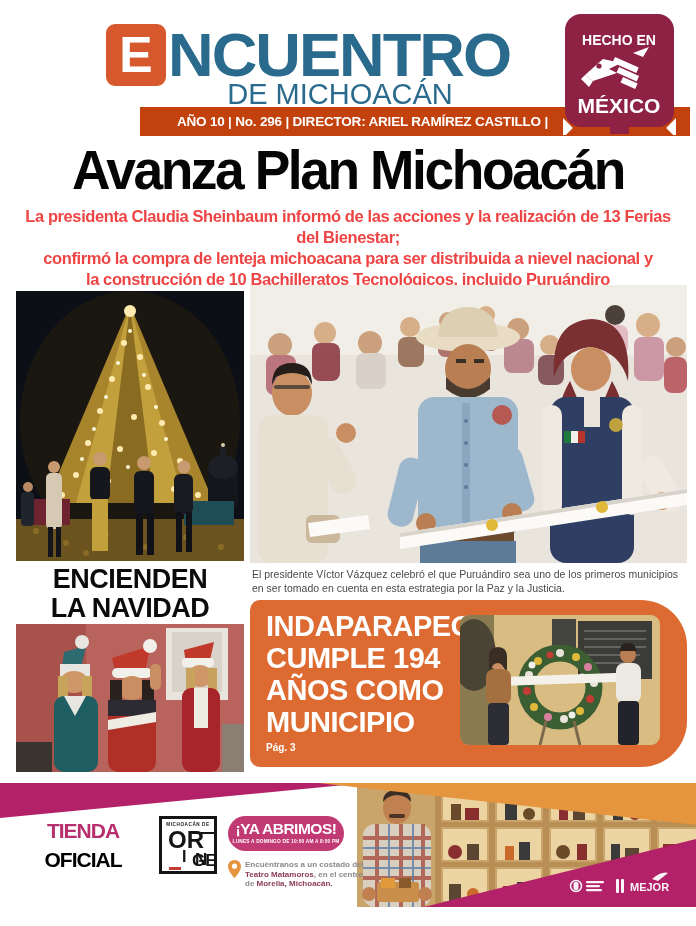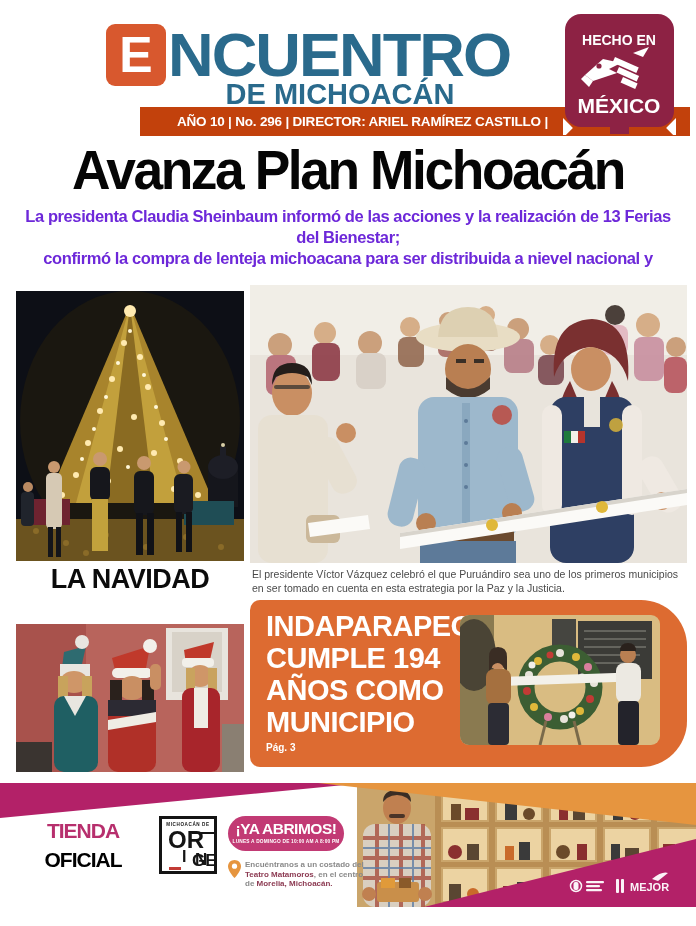--- a/index.html
+++ b/index.html
@@ -6,31 +6,31 @@
   .page{position:relative;width:696px;height:926px;background:#fff;overflow:hidden;
         font-family:"Liberation Sans",sans-serif;margin:0 auto;}
 
   
   .logo-row{position:absolute;left:106px;top:24px;display:flex;align-items:center;}
   .logo-e{width:60px;height:62px;background:#D8582E;border-radius:9px;color:#fff;
           font-size:50px;font-weight:bold;display:flex;align-items:center;justify-content:center;}
   .logo-rest{color:#2A6A8C;font-size:62px;font-weight:bold;letter-spacing:-2px;line-height:62px;
              transform:scaleX(1.02);transform-origin:left center;margin-left:2px;}
   .logo-sub{position:absolute;left:140px;top:78px;width:400px;text-align:center;color:#2A6A8C;
-            font-size:29px;font-weight:bold;letter-spacing:0;}
+            font-size:29px;font-weight:normal;letter-spacing:0;}
   .info-bar{position:absolute;left:140px;top:107px;width:550px;height:29px;background:#c2410c;
             color:#fff;font-size:13.5px;font-weight:bold;line-height:29px;text-align:right;
             padding-right:142px;box-sizing:border-box;letter-spacing:-0.2px;}
   .badge{position:absolute;left:563px;top:13px;width:113px;height:122px;}
   .badge svg{display:block;}
 
   
   .headline{position:absolute;left:0;top:138px;width:696px;text-align:center;color:#050505;
             font-size:55px;font-weight:bold;letter-spacing:-2.5px;transform:scaleX(0.97);}
-  .subhead{position:absolute;left:24px;top:206px;width:648px;text-align:center;color:#6d28d9;
+  .subhead{position:absolute;left:24px;top:206px;width:648px;text-align:center;color:#ef4444;
            font-size:16.5px;font-weight:bold;line-height:21px;letter-spacing:-0.4px;}
 
   
   .photo{position:absolute;overflow:hidden;}
   .photo svg{display:block;width:100%;height:100%;}
   .photo-tree{left:16px;top:291px;width:228px;height:270px;}
   .photo-main{left:250px;top:285px;width:437px;height:278px;}
   .photo-parade{left:16px;top:624px;width:228px;height:148px;}
 
   .navidad{position:absolute;left:16px;top:565px;width:228px;text-align:center;color:#0b0b0b;
@@ -107,20 +107,21 @@
         <polygon points="70,40 86,34 80,44"></polygon>
       </g>
       <text x="56" y="100" text-anchor="middle" font-family="Liberation Sans, sans-serif" font-size="21" font-weight="bold" fill="#fff">MÉXICO</text>
     </svg>
   </div>
 
   <div class="headline">Avanza Plan Michoacán</div>
   <div class="subhead">
     <div>La presidenta Claudia Sheinbaum informó de las acciones y la realización de 13 Ferias del Bienestar;</div>
     <div>confirmó la compra de lenteja michoacana para ser distribuida a nievel nacional y</div>
+    <div>la construcción de 10 Bachilleratos Tecnológicos, incluido Puruándiro</div>
   </div>
 
   <div class="photo photo-tree">
     <svg viewBox="0 0 228 270" preserveAspectRatio="none">
       <rect width="228" height="270" fill="#0d0f16"></rect>
       <ellipse cx="114" cy="130" rx="110" ry="130" fill="#1a1710"></ellipse>
       <polygon points="114,14 30,212 198,212" fill="#a8842c"></polygon>
       <polygon points="114,14 60,212 168,212" fill="#c2a03c"></polygon>
       <polygon points="114,14 90,212 138,212" fill="#8a6b22"></polygon>
       <g fill="#ffeab0">
@@ -188,20 +189,21 @@
           <rect x="158" y="183" width="19" height="40" rx="6" fill="#1a1b21"></rect>
         <rect x="160" y="221" width="6" height="40" fill="#111217"></rect>
           <rect x="170" y="221" width="6" height="40" fill="#111217"></rect>
         <circle cx="12" cy="196" r="5" fill="#b98a62"></circle>
           <rect x="5" y="201" width="13" height="34" rx="4" fill="#20242c"></rect>
       </g>
     </svg>
   </div>
 
   <div class="navidad">
+    <div>ENCIENDEN</div>
     <div>LA NAVIDAD</div>
   </div>
 
   <div class="photo photo-parade">
     <svg viewBox="0 0 228 148" preserveAspectRatio="none">
       <rect width="228" height="148" fill="#b8645c"></rect>
       <rect x="0" y="0" width="70" height="148" fill="#a8524c"></rect>
       <rect x="150" y="4" width="62" height="72" fill="#e8e4dd"></rect>
       <rect x="156" y="8" width="50" height="60" fill="#d8d2c8"></rect>
       <g>

